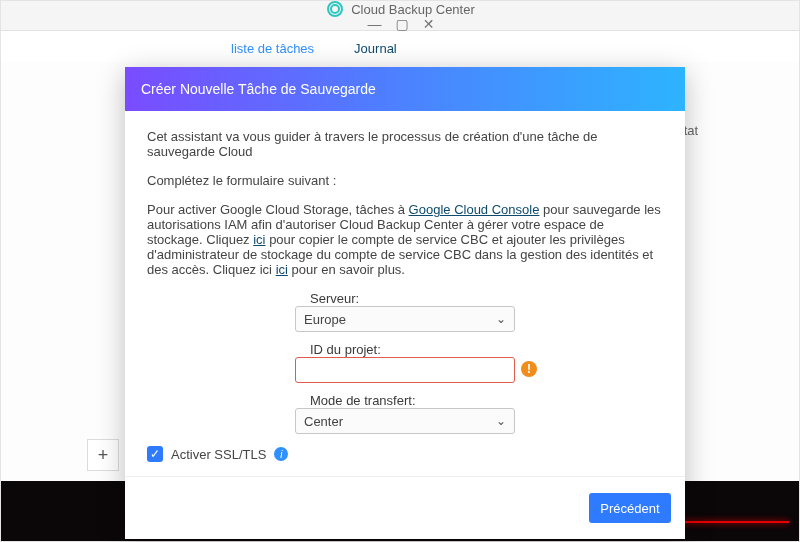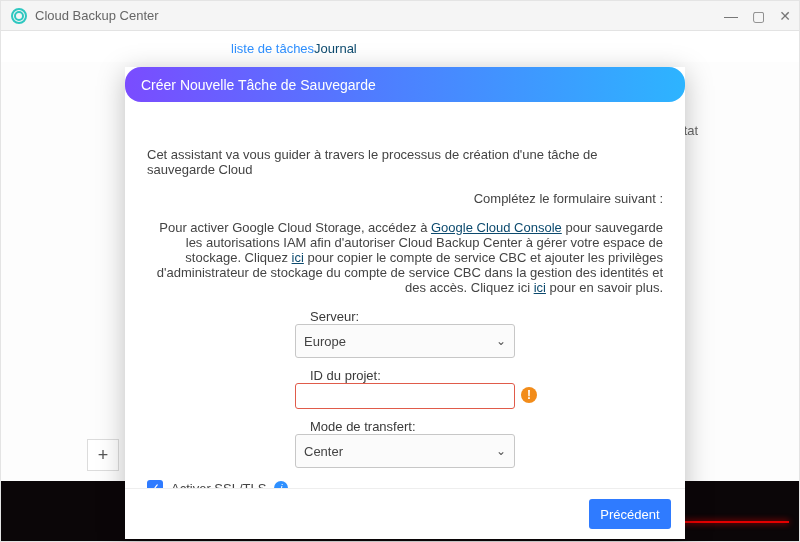--- a/index.html
+++ b/index.html
@@ -1,49 +1,49 @@
 <!DOCTYPE html>
 <html><head>
 <meta charset="utf-8">
 <style>
   * { box-sizing: border-box; margin: 0; padding: 0; }
   html, body { width: 800px; height: 542px; font-family: "Segoe UI", Arial, sans-serif; font-size: 13px; color: #333; background: #fff; overflow: hidden; }
   .window { width: 800px; height: 542px; position: relative; background: #fdfdfd; border: 1px solid #e4e4e4; }
-  .titlebar { display: flex; align-items: center; justify-content: space-between; height: 30px; padding: 0 8px 0 10px; background: #f5f5f5; border-bottom: 1px solid #e3e3e3; }
+  .titlebar { display: flex; align-items: center; justify-content: space-between; height: 30px; padding: 0 8px 0 10px; background: #f5f5f5; border-bottom: 1px solid #e3e3e3; flex-direction: column; }
   .titlebar-left { display: flex; align-items: center; gap: 8px; }
   .app-icon { width: 16px; height: 16px; border: 2px solid #2ec7c0; border-radius: 50%; display: flex; align-items: center; justify-content: center; }
   .app-icon::before { content: ""; width: 6px; height: 6px; border: 2px solid #2ec7c0; border-radius: 50%; }
   .app-title { color: #666; font-size: 13px; }
   .win-controls { display: flex; gap: 14px; color: #777; font-size: 14px; }
   .win-controls span { cursor: pointer; line-height: 1; }
-  .tabs { display: flex; padding: 10px 0 6px 230px; background: #fff; align-items: center; }
+  .tabs { display: flex; gap: 40px; padding: 10px 0 6px 230px; background: #fff; align-items: center; }
   .tab { color: #0c4a6e; cursor: pointer; }
   .tab.active { color: #2f90ff; }
   .add-btn { position: absolute; left: 86px; bottom: 70px; width: 32px; height: 32px; border: 1px solid #dcdcdc; display: flex; align-items: center; justify-content: center; font-size: 18px; color: #555; background: #fff; cursor: pointer; }
   .bg-header-col { position: absolute; top: 118px; right: 30px; width: 94px; height: 22px; display:flex; align-items:center; color:#666; }
   .bottom-strip { position: absolute; left: 0; bottom: 0; width: 100%; height: 60px; background: #0b0608; }
   .bottom-strip .redline { position:absolute; right:10px; top:40px; width:140px; height:2px; background:#e40000; box-shadow:0 0 6px #f00; }
   
   .modal { position: absolute; left: 124px; top: 66px; width: 560px; height: 472px; background: #fff; box-shadow: 0 6px 26px rgba(0,0,0,0.25); display: flex; flex-direction: column; }
-  .modal-header { height: 35px; background: linear-gradient(90deg, #7a4cff 0%, #4f7dff 45%, #2db4ff 100%); color: #fff; display: flex; align-items: center; padding: 0 16px; font-size: 14px; border-radius: 16px; }
-  .modal-body { padding: 18px 22px 10px 22px; flex: 1; overflow: hidden; color: #444; margin-top: 27px; }
+  .modal-header { height: 44px; background: linear-gradient(90deg, #7a4cff 0%, #4f7dff 45%, #2db4ff 100%); color: #fff; display: flex; align-items: center; padding: 0 16px; font-size: 14px; }
+  .modal-body { padding: 18px 22px 10px 22px; flex: 1; overflow: hidden; color: #444; }
   .guide-text { margin-bottom: 14px; }
-  .formline { margin-bottom: 14px; text-align: right; }
+  .formline { margin-bottom: 14px; }
   .helptext a { color: #0c4a6e; text-decoration: underline; cursor: pointer; }
   .row { display: flex; align-items: center; margin: 10px 0; flex-direction: column; }
   .row .lbl { width: 190px; color: #3a3a3a; }
   .row .ctl { width: 220px; position: relative; }
-  .select { width: 100%; height: 26px; border: 1px solid #c7c7c7; border-radius: 3px; background: #fbfbfb; padding: 16px 8px; display: flex; align-items: center; justify-content: space-between; cursor: pointer; }
+  .select { width: 100%; height: 26px; border: 1px solid #c7c7c7; border-radius: 3px; background: #fbfbfb; padding: 0 8px; display: flex; align-items: center; justify-content: space-between; cursor: pointer; }
   .select .chev { font-size: 12px; color: #555; }
   .txtinput { width: 100%; height: 26px; border: 1px solid #e05b4a; border-radius: 3px; padding: 0 8px; background: #fff; outline: none; }
   .warn-icon { position: absolute; right: -22px; top: 4px; width: 16px; height: 16px; background: #f28c1a; color: #fff; border-radius: 50%; font-size: 12px; display: flex; align-items: center; justify-content: center; font-weight: bold; }
   .chkline { display: flex; align-items: center; gap: 8px; margin-top: 12px; }
   .chkbox { width: 16px; height: 16px; border-radius: 3px; background: #2f7bff; display: flex; align-items: center; justify-content: center; color: #fff; font-size: 12px; cursor: pointer; }
   .info-icon { width: 14px; height: 14px; border-radius: 50%; background: #2f90ff; color: #fff; font-size: 10px; display:flex; align-items:center; justify-content:center; font-style: italic; cursor: pointer; }
-  .modal-footer { border-top: 1px solid #eee; padding: 10px 14px; display: flex; justify-content: flex-end; gap: 10px; }
+  .modal-footer { border-top: 1px solid #eee; padding: 16px 14px; display: flex; justify-content: flex-end; gap: 10px; }
   .btn { min-width: 82px; height: 30px; border: none; border-radius: 3px; font-size: 13px; cursor: pointer; color: #fff; }
   .btn.prev { background: #2f7bff; }
   .btn.next { background: #8fc4ff; }
   .btn.cancel { background: #2f7bff; }
 </style>
 </head>
 <body>
 
 <div class="window">
 
@@ -72,21 +72,21 @@
     <div class="redline"></div>
   </div>
 
   <div class="modal">
     <div class="modal-header">Créer Nouvelle Tâche de Sauvegarde</div>
 
     <div class="modal-body">
       <div class="guide-text">Cet assistant va vous guider à travers le processus de création d'une tâche de sauvegarde Cloud</div>
       <div class="formline">Complétez le formulaire suivant :</div>
       <div class="formline helptext">
-        <span>Pour activer Google Cloud Storage, accédez à </span>
+        <span>Pour activer Google Cloud Storage, tâches à </span>
         <a>Google Cloud Console</a>
         <span> pour sauvegarde les autorisations IAM afin d'autoriser Cloud Backup Center à gérer votre espace de stockage. Cliquez </span>
         <a>ici</a>
         <span> pour copier le compte de service CBC et ajouter les privilèges d'administrateur de stockage du compte de service CBC dans la gestion des identités et des accès. Cliquez ici </span>
         <a>ici</a>
         <span> pour en savoir plus.</span>
       </div>
 
       <div class="row">
         <div class="lbl">Serveur:</div>

